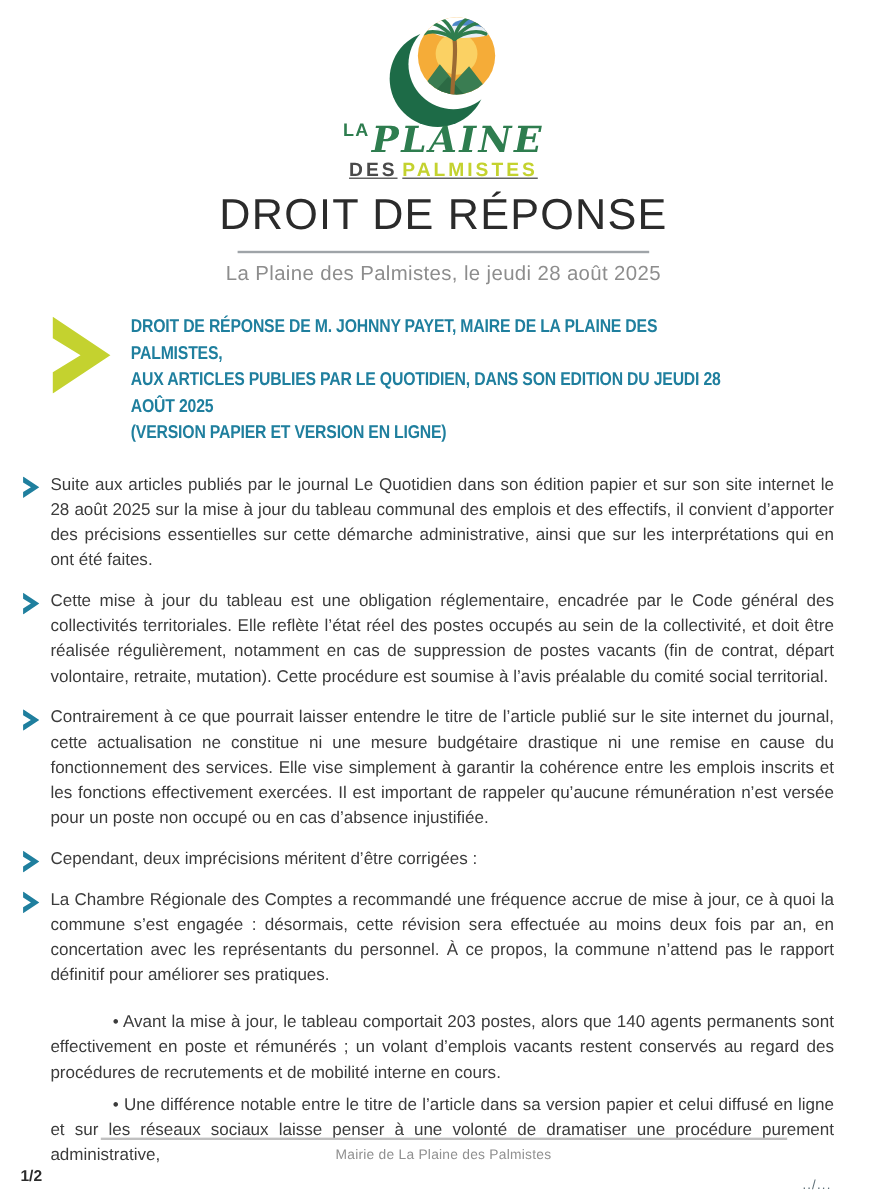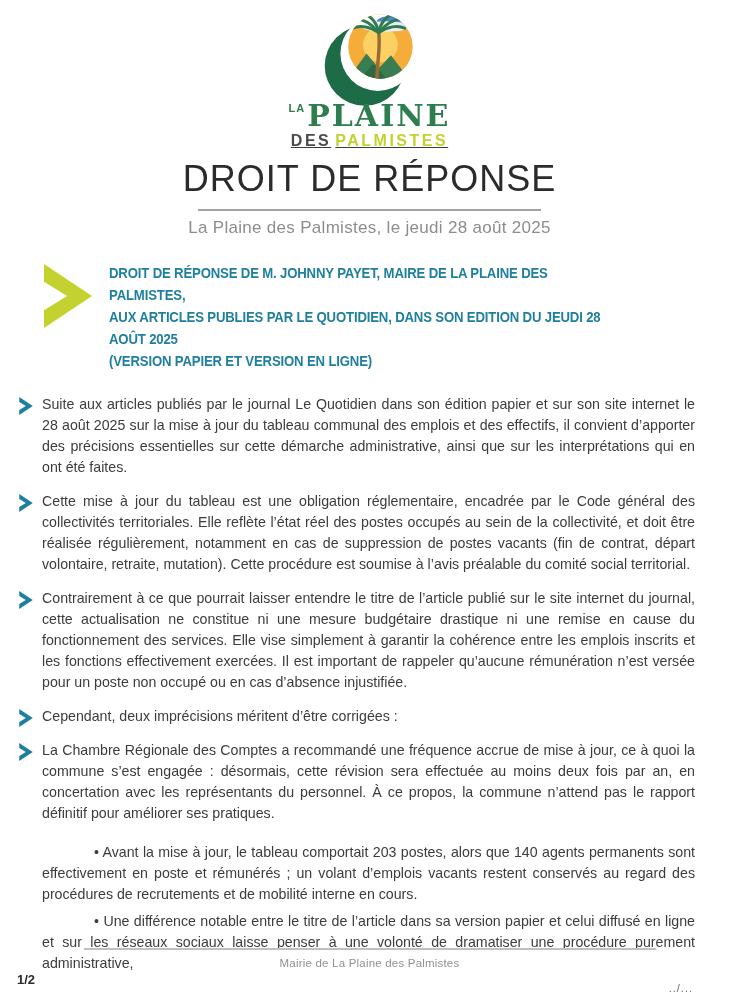--- a/index.html
+++ b/index.html
@@ -19,25 +19,25 @@
     background:#ffffff;
     font-family:"Liberation Sans",sans-serif;
     color:var(--body-text);
     overflow:hidden;
   }
   
   .logo-block{text-align:center;padding-top:3px;height:150px;}
   .emblem{display:block;margin:0 auto;}
   .logo-text-row{margin-top:-10px;line-height:1;}
   .logo-la{
-    font-size:11px;font-weight:700;color:var(--logo-leaf);
+    font-size:15px;font-weight:700;color:var(--logo-leaf);
     vertical-align:14px;letter-spacing:1px;margin-right:2px;
   }
   .logo-plaine{
-    font-family:"DejaVu Serif",serif;font-weight:700;
+    font-family:"DejaVu Serif",serif;font-style:italic;font-weight:700;
     font-size:30px;color:var(--logo-leaf);letter-spacing:2px;
   }
   .logo-text-sub{margin-top:2px;font-size:16px;font-weight:700;letter-spacing:2.5px;line-height:1;text-decoration:underline;}
   .logo-des{color:#4a4a4a;margin-right:4px;}
   .logo-palmistes{color:var(--chartreuse);}
   
   .doc-title{
     margin-top:8px;text-align:center;
     font-size:36px;font-weight:400;color:#2b2b2b;letter-spacing:1px;
   }

